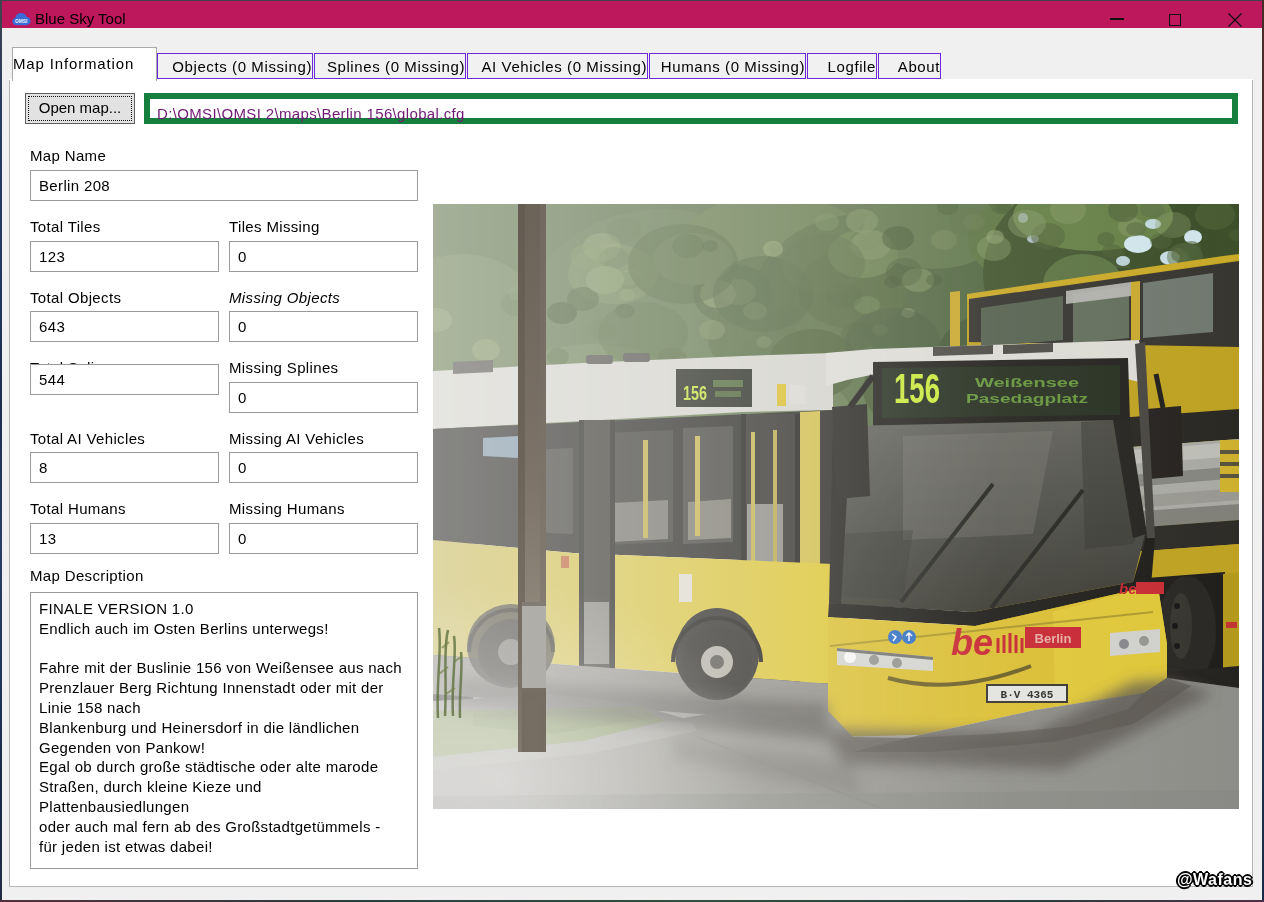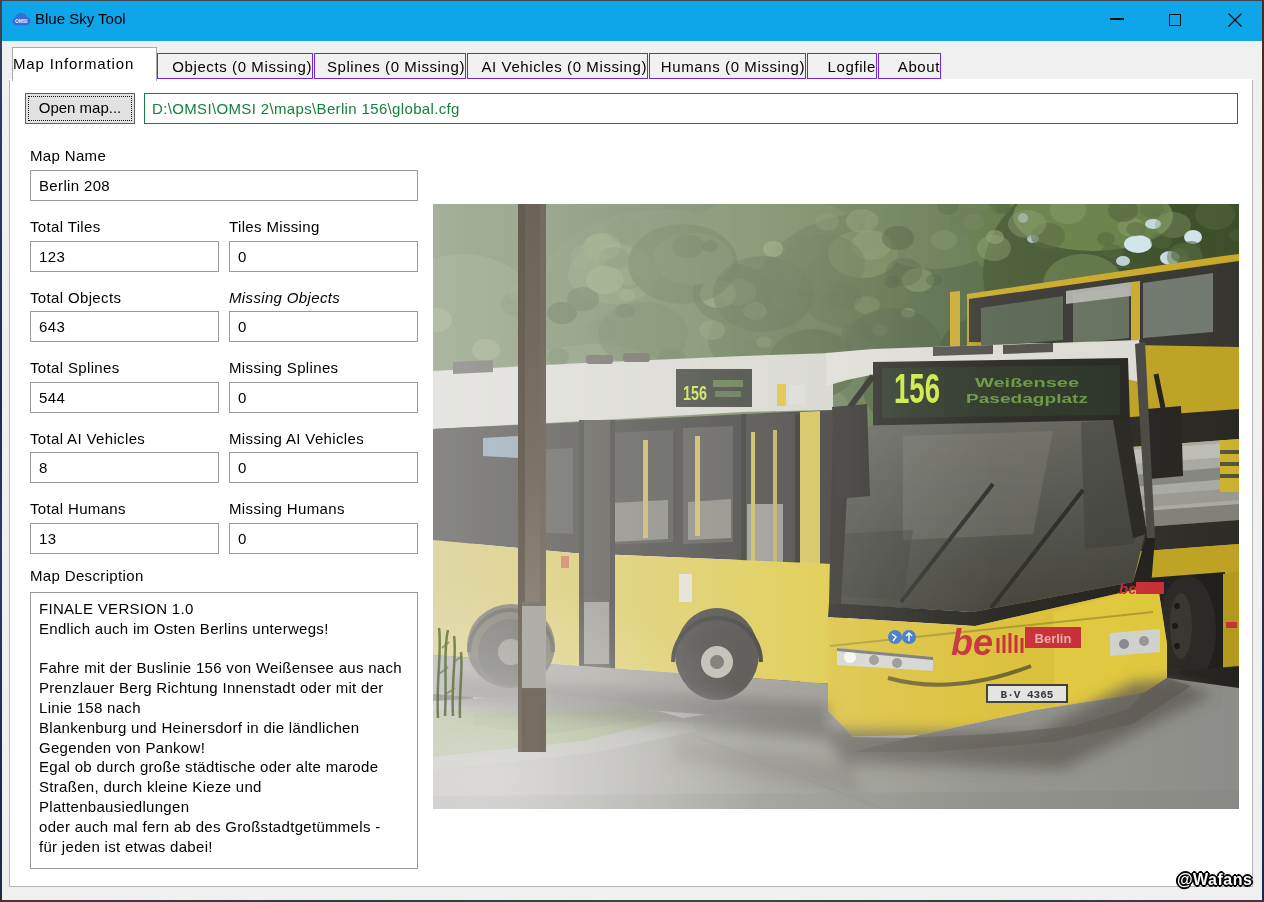--- a/index.html
+++ b/index.html
@@ -6,37 +6,37 @@
 html,body { width:1264px; height:902px; overflow:hidden; }
 body { font-family:"Liberation Sans", sans-serif; position:relative; background:#23252b; }
 .abs { position:absolute; }
 
 #desk-top { left:0; top:0; width:1264px; height:1px; background:#41444c; }
 #desk-left { left:0; top:0; width:2px; height:902px; background:linear-gradient(#41444c 0%, #2a3a62 12%, #253561 30%, #1e2c50 45%, #2c3c66 60%, #22325a 75%, #1a2848 88%, #222c44 100%); }
 #desk-right { right:0; top:0; width:2px; height:902px; background:linear-gradient(#482b28 0%, #50302a 40%, #243048 75%, #1b2a48 100%); }
 #desk-bottom { left:0; top:900px; width:1264px; height:2px; background:linear-gradient(90deg,#512f3a,#274041 30%,#31503d 55%,#274041 80%,#4c2f48); }
 
 #win { left:2px; top:1px; width:1260px; height:899px; background:#f0f0f0; }
-#titlebar { left:0; top:0; width:100%; height:40px; background:#0ea5e9; }
+#titlebar { left:0; top:0; width:100%; height:27px; background:#be185d; }
 #title-text { left:33px; top:9px; font-size:15px; color:#000; }
 #icon-cloud { left:10px; top:11px; }
 #btn-min { left:1108px; top:17px; width:14px; height:2px; background:#111; }
 #btn-max { left:1167px; top:13px; width:12px; height:12px; border:1.4px solid #111; }
 #btn-close { left:1226px; top:12px; width:14px; height:14px; }
 #btn-close svg { display:block; }
 
 .tab { position:absolute; border:1px solid #6d28d9; background:#f1f1f1; top:52px; height:26px; font-size:15px; color:#000; text-align:right; line-height:25px; letter-spacing:0.6px; }
 #tab-sel { left:10px; top:46px; width:145px; height:34px; background:#ffffff; border:1px solid #aaaaaa; border-bottom:none; z-index:5; line-height:32px; text-align:left; font-size:15px; letter-spacing:0.85px; }
 
 #page { left:7px; top:78px; width:1244px; height:808px; background:#ffffff; border:1px solid #b5b5b5; border-top:none; }
 #page-topline { left:7px; top:78px; width:1244px; height:1px; background:#ffffff; z-index:4; }
 
 #btn-open { left:25px; top:93px; width:110px; height:31px; background:#e2e2e2; border:1px solid #5e5e5e; font-size:15px; text-align:center; line-height:28px; color:#000; }
 #btn-open .focus { position:absolute; left:2px; top:2px; right:2px; bottom:2px; border:1px dotted #111; }
-#path-field { left:144px; top:93px; width:1094px; height:31px; background:#fff; border:1px solid #15803d; font-size:15px; line-height:29px; padding-left:7px; color:#15803d; letter-spacing:0.35px; }
+#path-field { left:144px; top:93px; width:1094px; height:31px; background:#fff; border:6px solid #15803d; font-size:15px; line-height:29px; padding-left:7px; color:#701a75; letter-spacing:0.35px; }
 
 .lbl { position:absolute; font-size:15px; color:#000; letter-spacing:0.35px; }
 .inp { position:absolute; background:#fff; border:1px solid #9a9a9a; font-size:15px; color:#000; height:31px; line-height:29px; padding-left:8px; letter-spacing:0.35px; }
 
 #desc { left:30px; top:592px; width:388px; height:277px; background:#fff; border:1px solid #9a9a9a; font-size:15px; line-height:19.8px; color:#000; padding:6px 8px; white-space:pre-line; letter-spacing:0.3px; }
 
 #photo { left:433px; top:204px; width:806px; height:605px; }
 
 #wm { left:1177px; top:871px; font-family:"Liberation Sans",sans-serif; font-weight:bold; font-size:16px; color:#fff; text-shadow:-2px 0 0 #000, 2px 0 0 #000, 0 -2px 0 #000, 0 2px 0 #000, -1px -1px 0 #000, 1px 1px 0 #000, -1px 1px 0 #000, 1px -1px 0 #000; letter-spacing:0.5px; }
 </style>
@@ -114,21 +114,21 @@
 <div class="inp" style="left:30px; top:241px; width:189px;">123</div>
 <div class="inp" style="left:229px; top:241px; width:189px;">0</div>
 
 <div class="lbl" style="left:30px; top:289px;">Total Objects</div>
 <div class="lbl" style="left:229px; top:289px;font-style:italic;">Missing Objects</div>
 <div class="inp" style="left:30px; top:311px; width:189px;">643</div>
 <div class="inp" style="left:229px; top:311px; width:189px;">0</div>
 
 <div class="lbl" style="left:30px; top:359px;">Total Splines</div>
 <div class="lbl" style="left:229px; top:359px;">Missing Splines</div>
-<div class="inp" style="left:30px; top:382px; width:189px;">544</div>
+<div class="inp" style="left:30px; top:364px; width:189px;">544</div>
 <div class="inp" style="left:229px; top:382px; width:189px;">0</div>
 
 <div class="lbl" style="left:30px; top:430px;">Total AI Vehicles</div>
 <div class="lbl" style="left:229px; top:430px;">Missing AI Vehicles</div>
 <div class="inp" style="left:30px; top:452px; width:189px;">8</div>
 <div class="inp" style="left:229px; top:452px; width:189px;">0</div>
 
 <div class="lbl" style="left:30px; top:500px;">Total Humans</div>
 <div class="lbl" style="left:229px; top:500px;">Missing Humans</div>
 <div class="inp" style="left:30px; top:523px; width:189px;">13</div>

